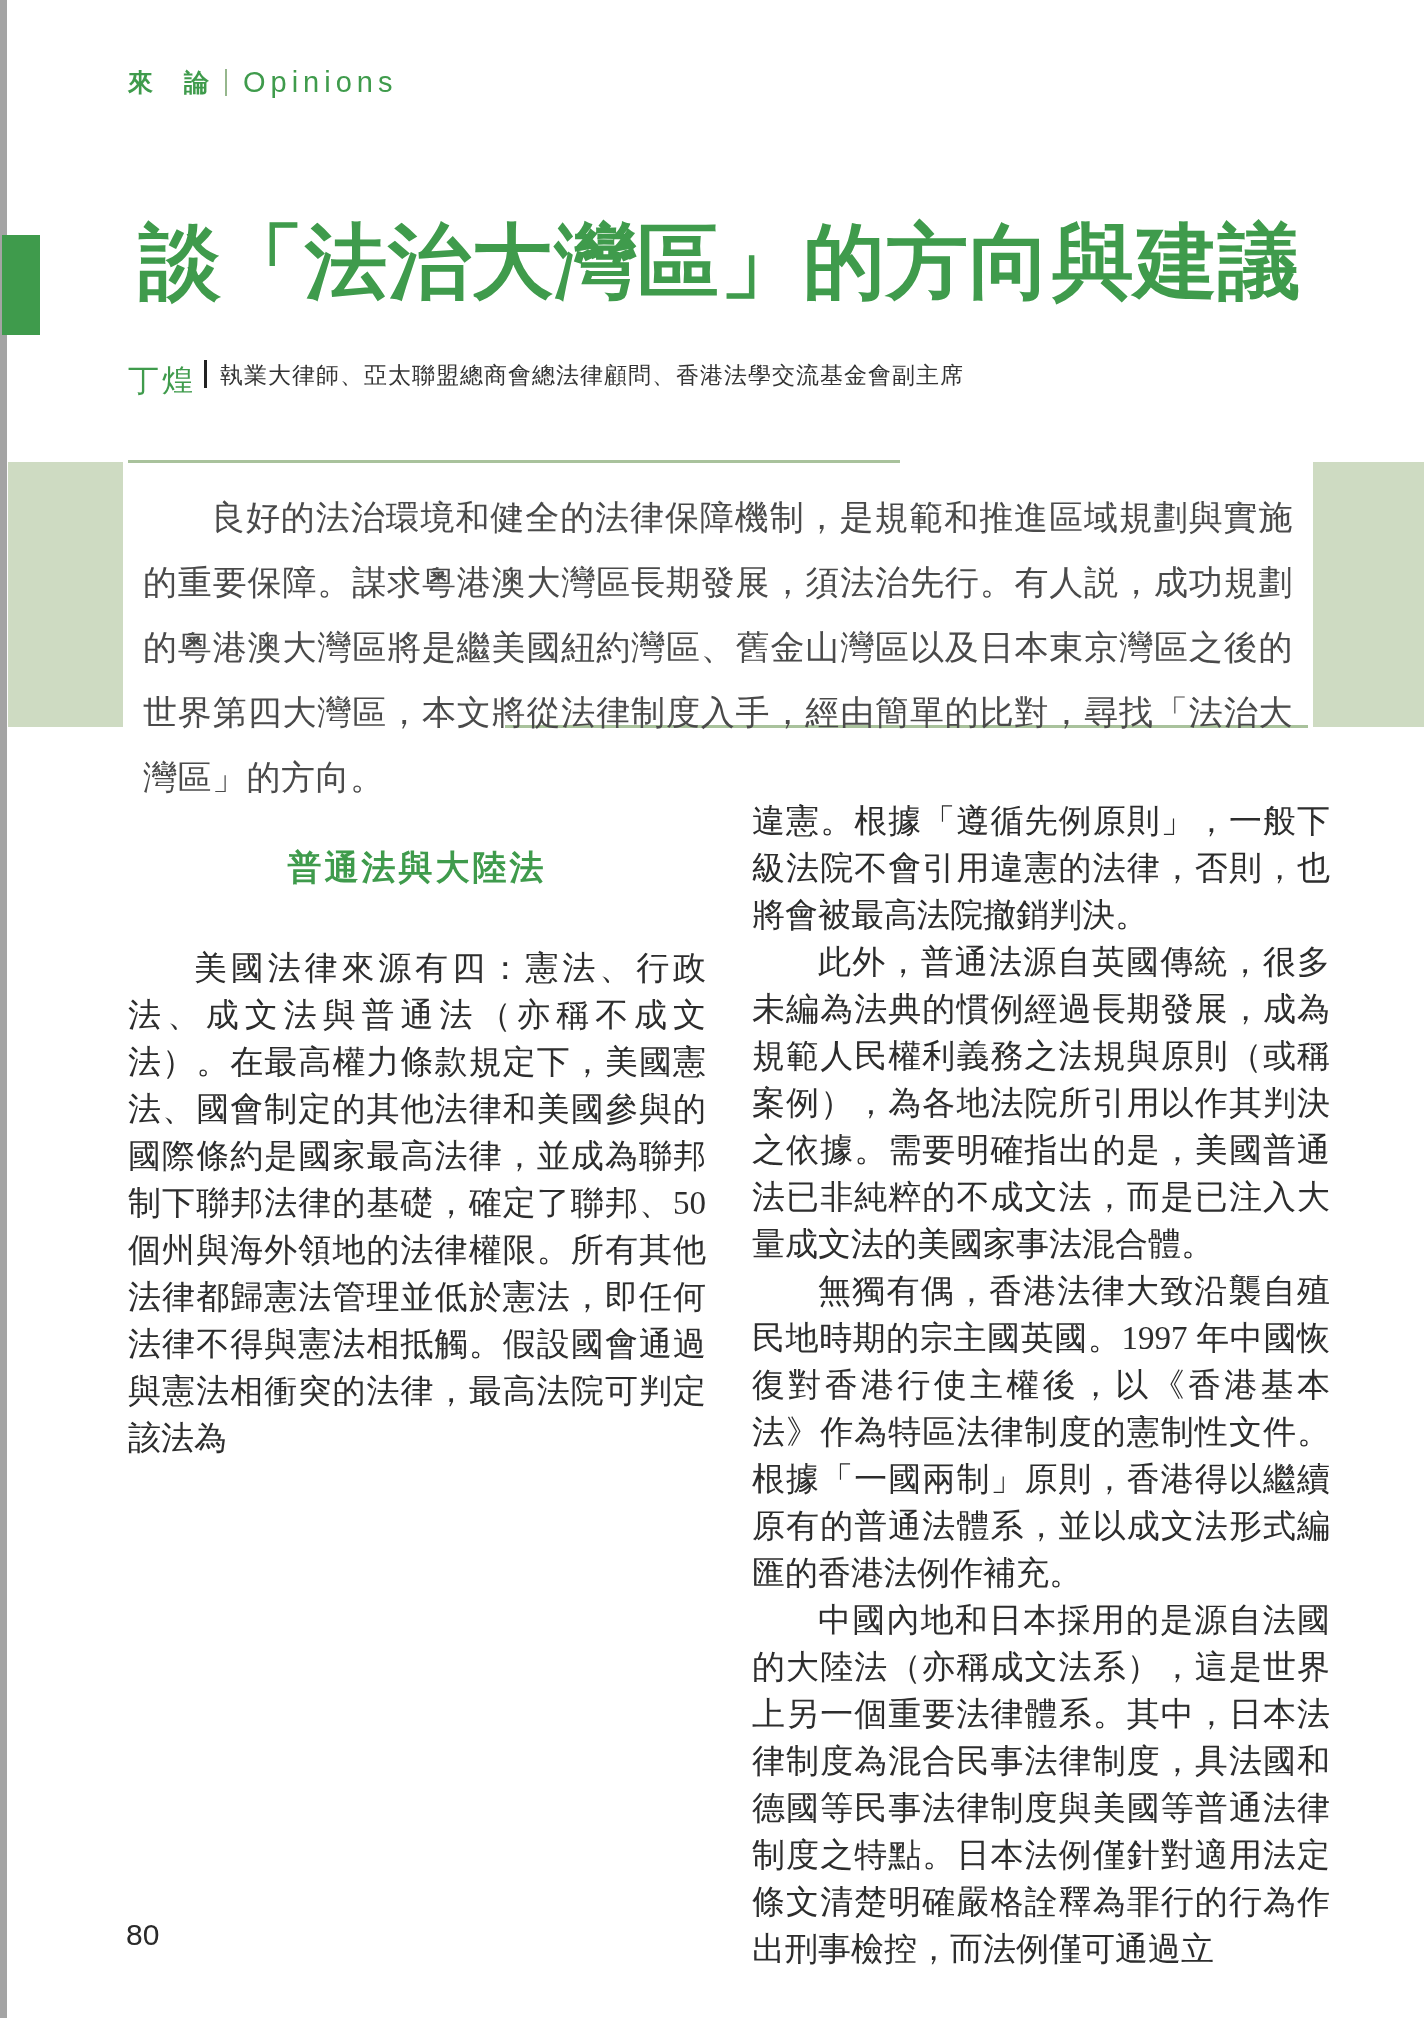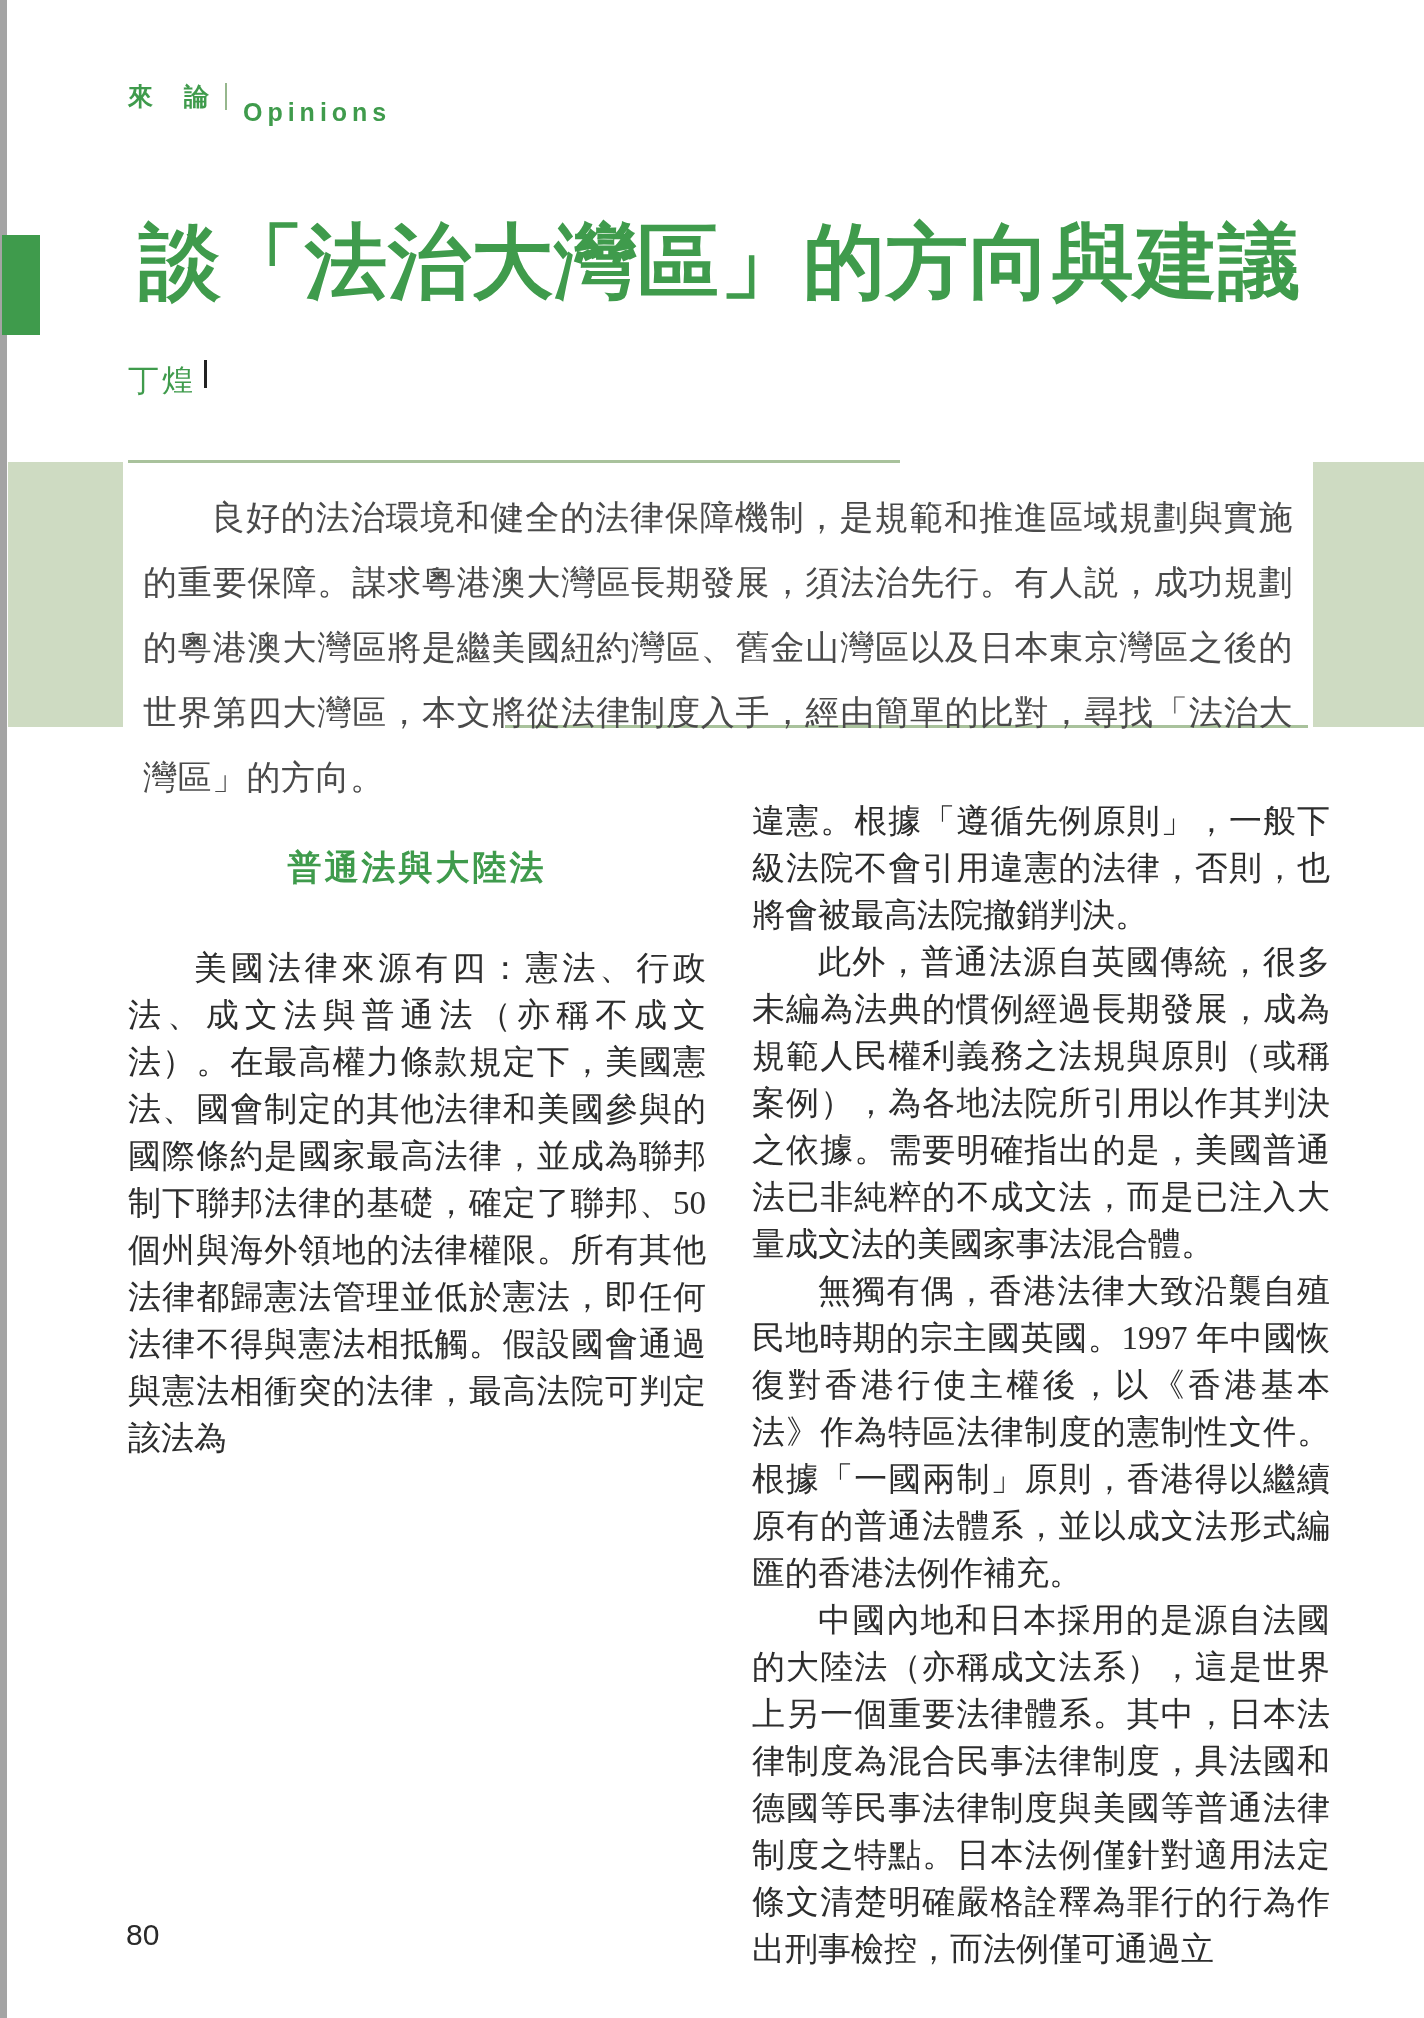--- a/index.html
+++ b/index.html
@@ -13,22 +13,22 @@
     position:relative;width:1424px;height:2018px;margin:0 auto;
     background:#ffffff;overflow:hidden;
     font-family:"Liberation Serif",serif;
   }
   .edge{position:absolute;left:0;top:0;width:7px;height:2018px;background:#a4a4a4;}
 
   .kicker{position:absolute;left:128px;top:66px;display:flex;align-items:center;}
   .kzh{font-family:"Liberation Sans",sans-serif;font-weight:700;font-size:25px;
        letter-spacing:12px;color:var(--accent);}
   .kdiv{width:2px;height:27px;background:#96b78d;margin:0 16px 0 4px;}
-  .ken{font-family:"Liberation Sans",sans-serif;font-weight:700;font-size:25px;
-       letter-spacing:5px;color:var(--accent);margin-top:32px;}
+  .ken{font-family:"Liberation Sans",sans-serif;font-weight:400;font-size:29px;
+       letter-spacing:5px;color:var(--accent);}
 
   .tsq{position:absolute;left:2px;top:235px;width:38px;height:100px;background:var(--accent);}
   .title{
     position:absolute;left:128px;top:196px;width:1270px;margin:11px;
     font-family:"Liberation Sans",sans-serif;font-weight:600;
     font-size:82px;line-height:1.35;letter-spacing:1px;color:var(--accent);
     white-space:nowrap;
   }
 
   .byline{position:absolute;left:128px;top:360px;display:flex;align-items:flex-start;}
@@ -79,20 +79,21 @@
     <span class="kdiv"></span>
     <span class="ken">Opinions</span>
   </header>
 
   <div class="tsq"></div>
   <h1 class="title">談「法治大灣區」的方向與建議</h1>
 
   <div class="byline">
     <span class="aname">丁煌</span>
     <span class="bdiv"></span>
+    <span class="atitles">執業大律師、亞太聯盟總商會總法律顧問、香港法學交流基金會副主席</span>
   </div>
 
   <div class="block-l"></div>
   <div class="block-r"></div>
   <div class="rule-t"></div>
   <div class="rule-b"></div>
 
   <p class="abstract">良好的法治環境和健全的法律保障機制，是規範和推進區域規劃與實施的重要保障。謀求粵港澳大灣區長期發展，須法治先行。有人説，成功規劃的粵港澳大灣區將是繼美國紐約灣區、舊金山灣區以及日本東京灣區之後的世界第四大灣區，本文將從法律制度入手，經由簡單的比對，尋找「法治大灣區」的方向。</p>
 
   <div class="col col-left">

